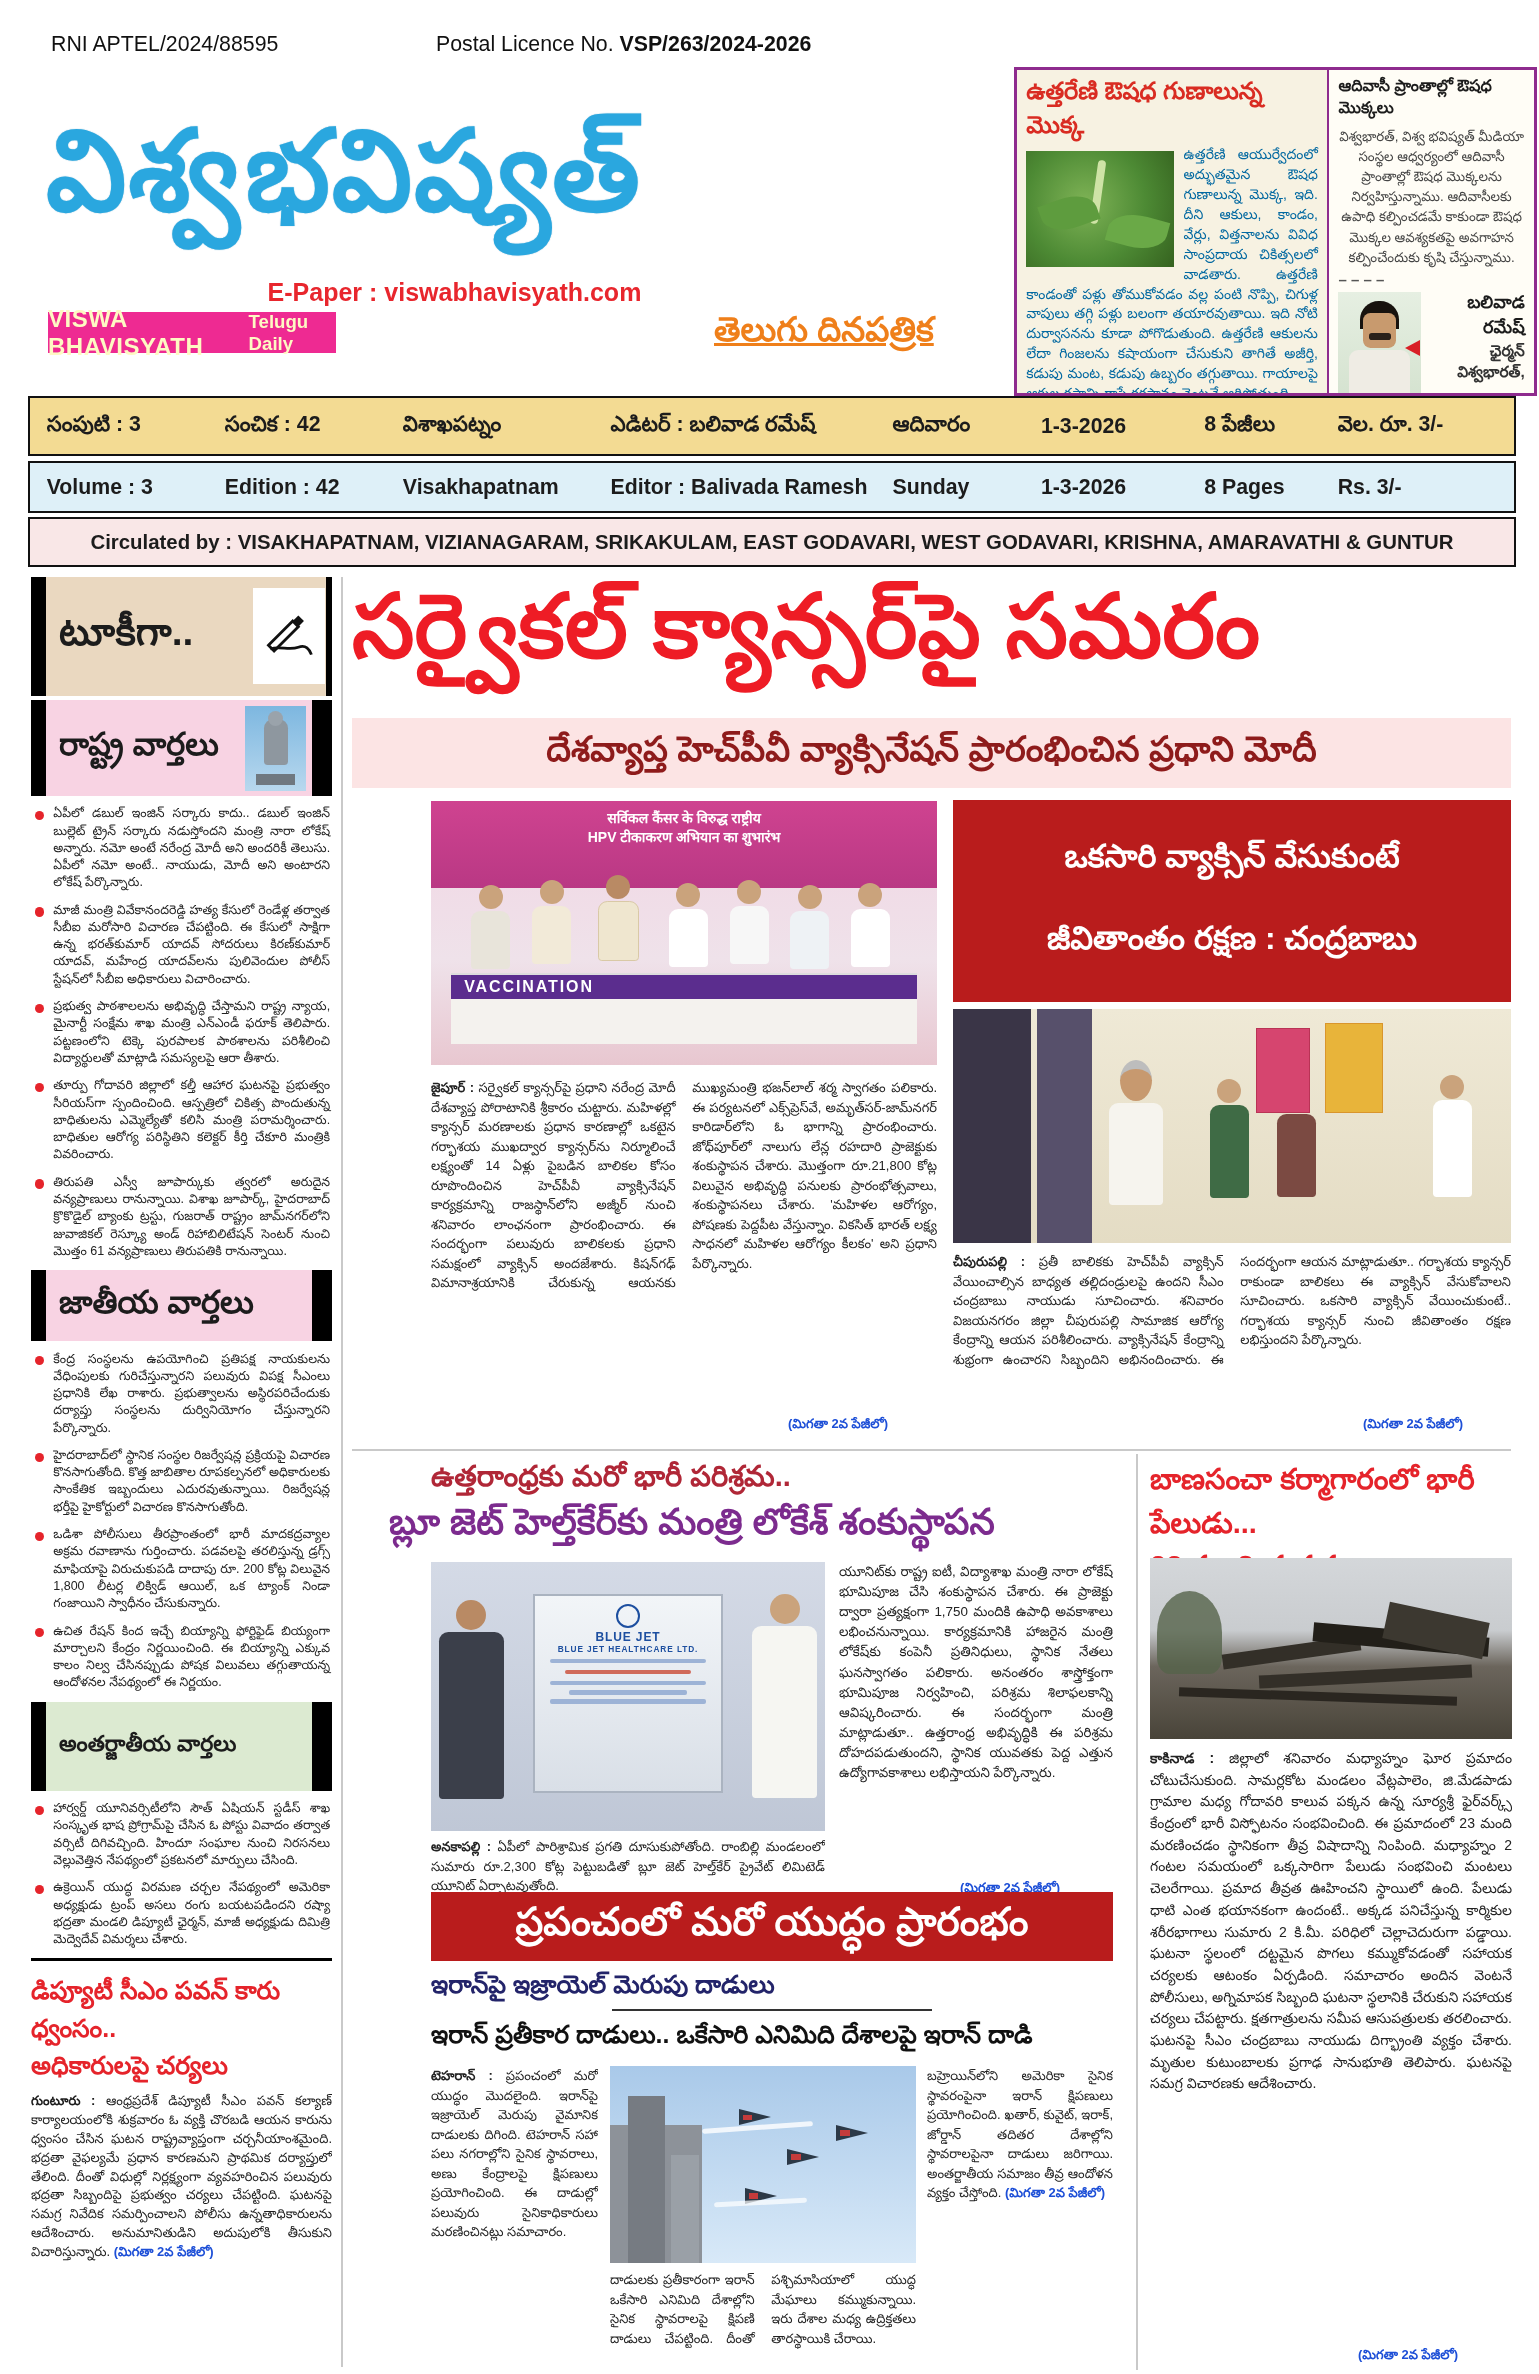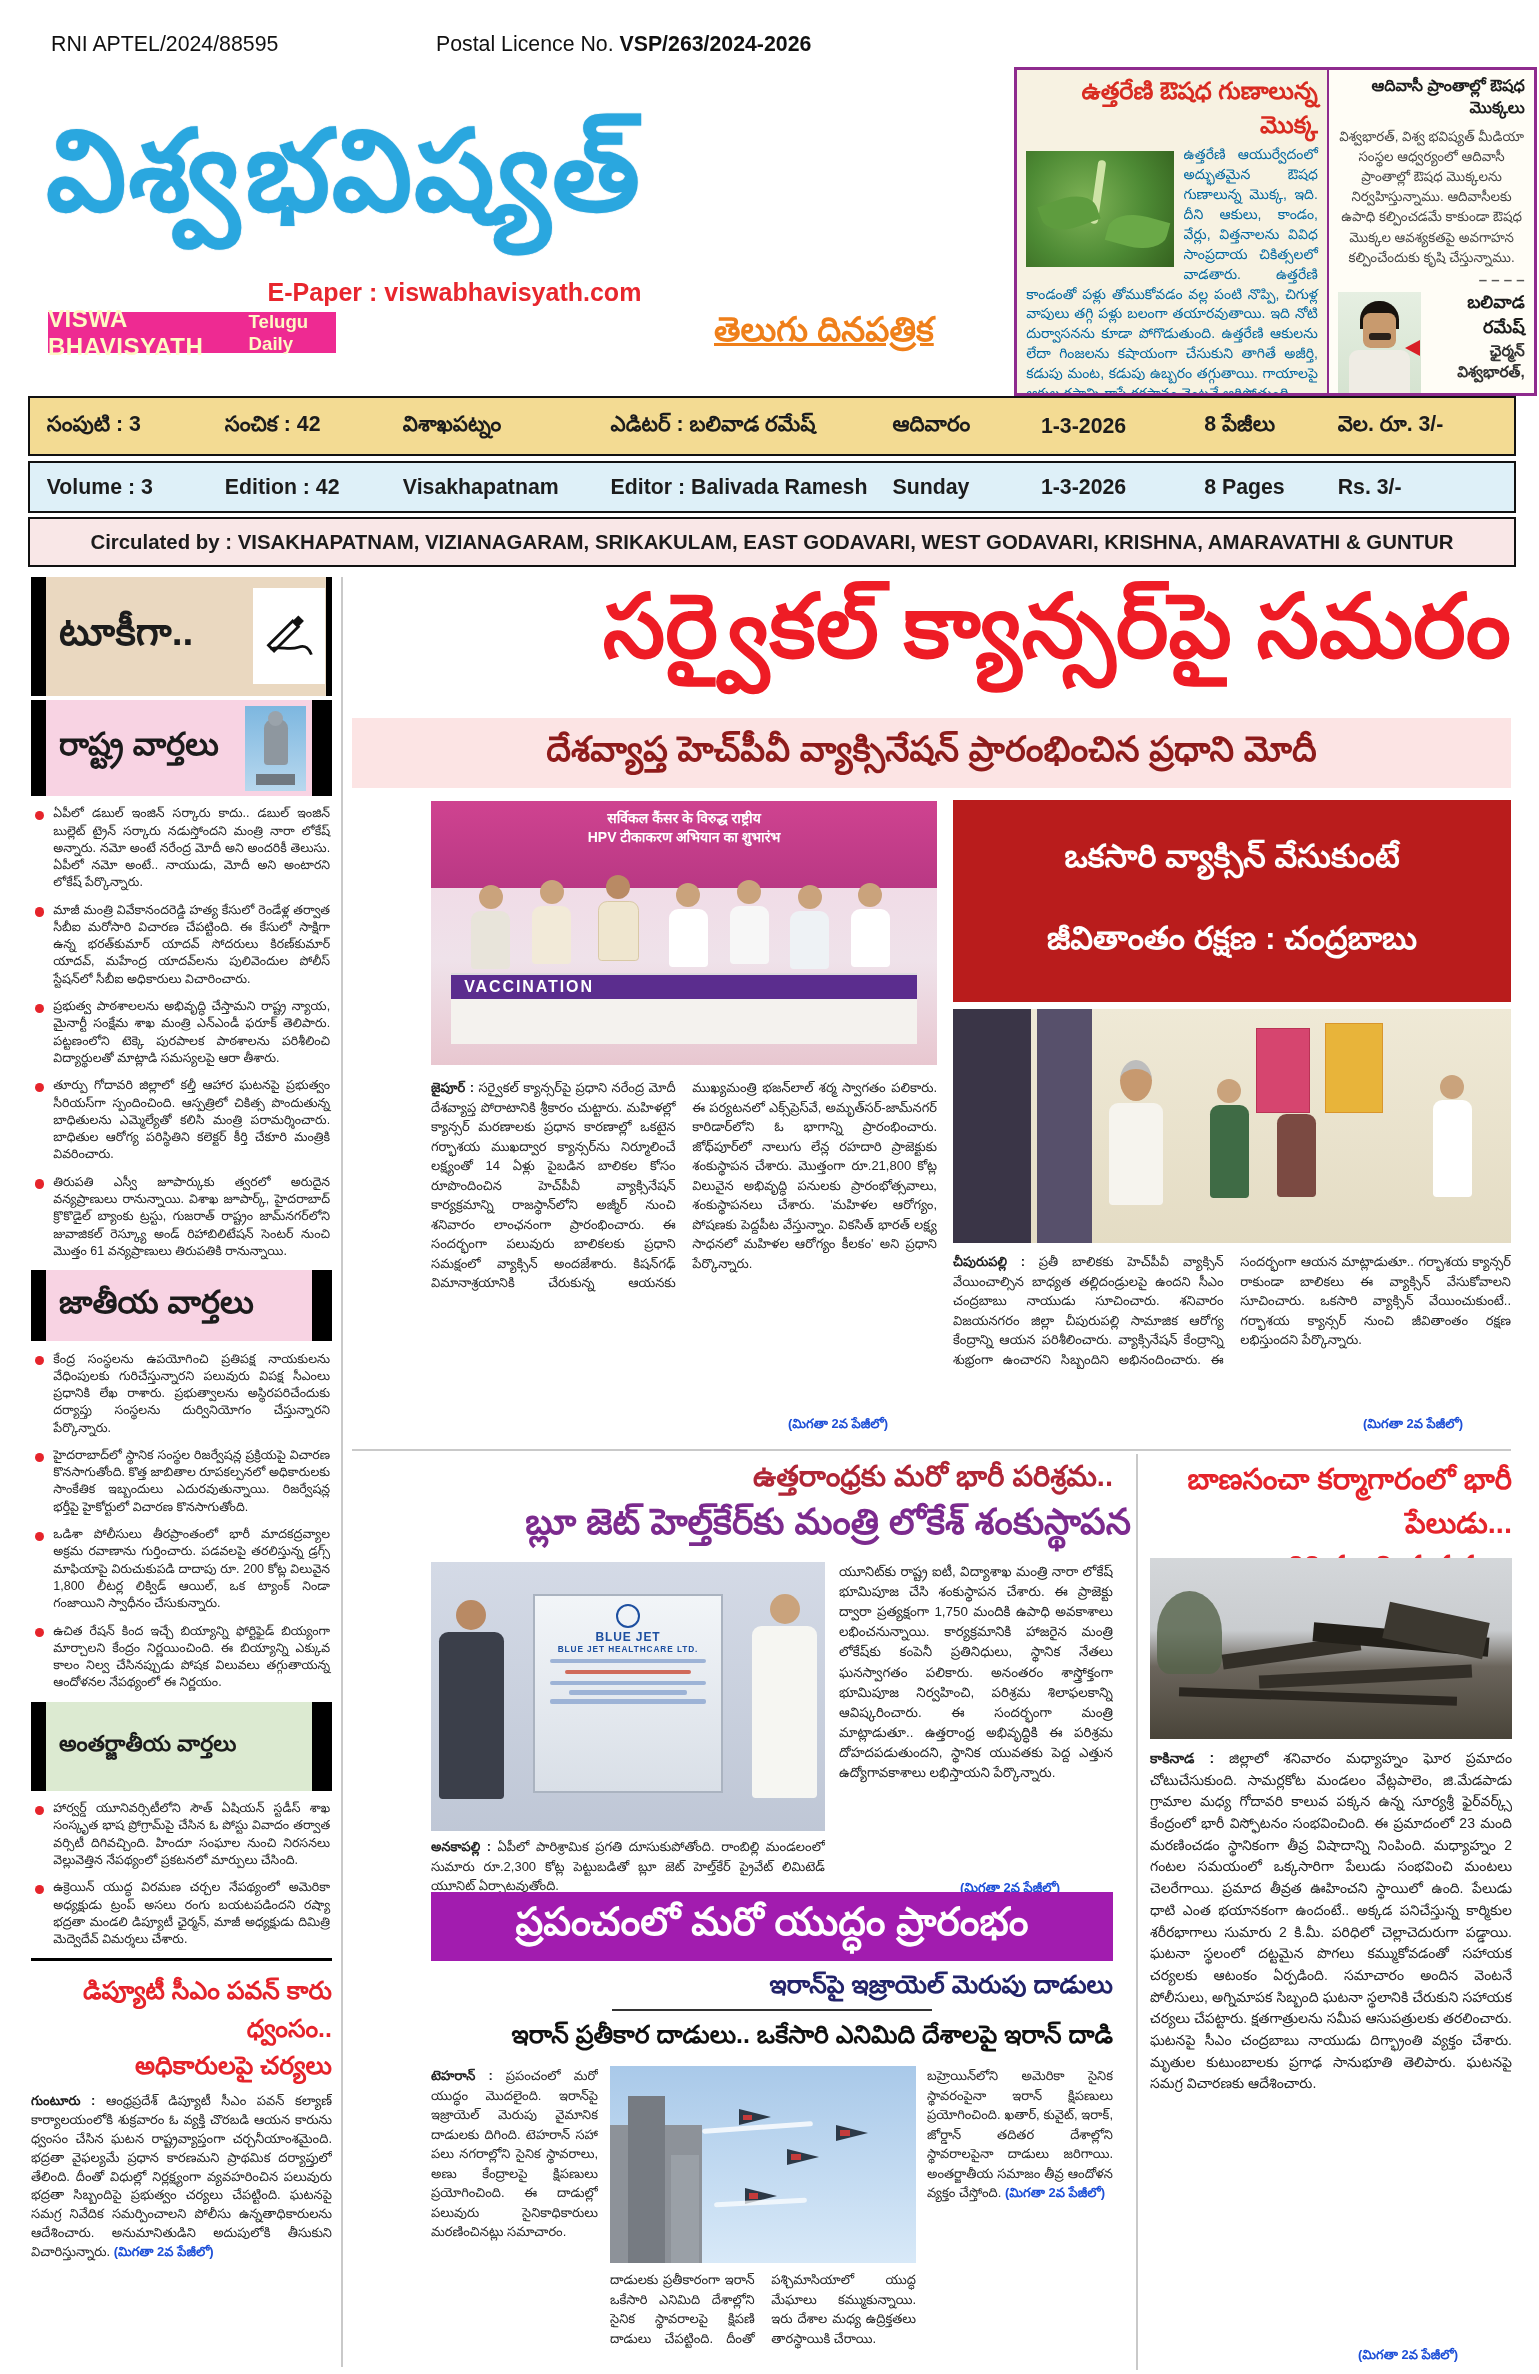--- a/index.html
+++ b/index.html
@@ -1,21 +1,21 @@
 <!DOCTYPE html>
 <html style="font-size:15px"><head>
 <meta charset="utf-8">
 <style>
   html,body{margin:0;padding:0;background:#888;}
   .page{position:relative;width:1540px;height:2375px;background:#fff;margin:0 auto;
         font-family:"Liberation Sans","DejaVu Sans",sans-serif;color:#1c1c1c;overflow:hidden;}
   .abs{position:absolute;}
   .jt{text-align:justify;}
   .b{font-weight:700;}
-  .ctr{text-align:right;}
+  .ctr{text-align:left;}
   
   .hdr-line{font-size:21.3px;color:#111;}
   
   .logo-word{font-size:113px;font-weight:700;color:#2aa7df;letter-spacing:1.9px;
              text-shadow:0 0 1.9px #fff,0 0 0.9px #0e7fb5;line-height:1;}
   .epaper{color:#e8262d;font-weight:700;font-size:25px;}
   .brandbox{background:#ee2a92;color:#fef9c3;display:flex;align-items:center;justify-content:center;gap:7.4px;}
   .brand-main{font-size:24px;font-weight:700;letter-spacing:0.5px;}
   .brand-sub{font-size:18.6px;font-weight:700;}
   .tel-daily{color:#ef7f1a;font-size:34px;font-weight:700;}
@@ -54,21 +54,21 @@
   .main-headline{color:#ee1c25;font-weight:700;font-size:89px;line-height:1.25;white-space:nowrap;}
   .subband{background:#fce4e4;color:#8e1b1b;font-weight:700;font-size:35px;display:flex;align-items:center;justify-content:center;}
   .body-txt{font-size:13px;line-height:1.5;color:#222;}
   .cols2{column-count:2;column-gap:16.7px;}
   .dl{font-weight:700;}
   .cbnbox{background:#b91c1c;color:#fff;font-weight:700;font-size:32px;display:flex;flex-direction:column;
           justify-content:space-evenly;text-align:center;}
   .kicker{color:#b02737;font-weight:700;font-size:29px;}
   .bj-head{color:#7c2b8e;font-weight:700;font-size:36px;}
   .expl-head{color:#e5242b;font-weight:700;font-size:29px;line-height:1.5;}
-  .warband{background:#a21caf;color:#fff;font-weight:700;font-size:39px;display:flex;align-items:center;justify-content:center;}
+  .warband{background:#b91c1c;color:#fff;font-weight:700;font-size:39px;display:flex;align-items:center;justify-content:center;}
   .warsub1{color:#23246a;font-weight:700;font-size:25px;}
   .warsub2{color:#111;font-weight:700;font-size:25px;}
   .vrule{background:#c9c9c9;width:1.9px;}
   .hrule{background:#c9c9c9;height:1.9px;}
   
   .ph{overflow:hidden;position:absolute;}
   .ph-modi{background:linear-gradient(#f2d5e3 0%,#efe2ea 60%,#e8c7d0 100%);}
   .modi-banner{position:absolute;top:0;left:0;right:0;height:33%;background:linear-gradient(#cf4390,#b93884);
                color:#fff;text-align:center;font-weight:700;}
   .person{position:absolute;}

